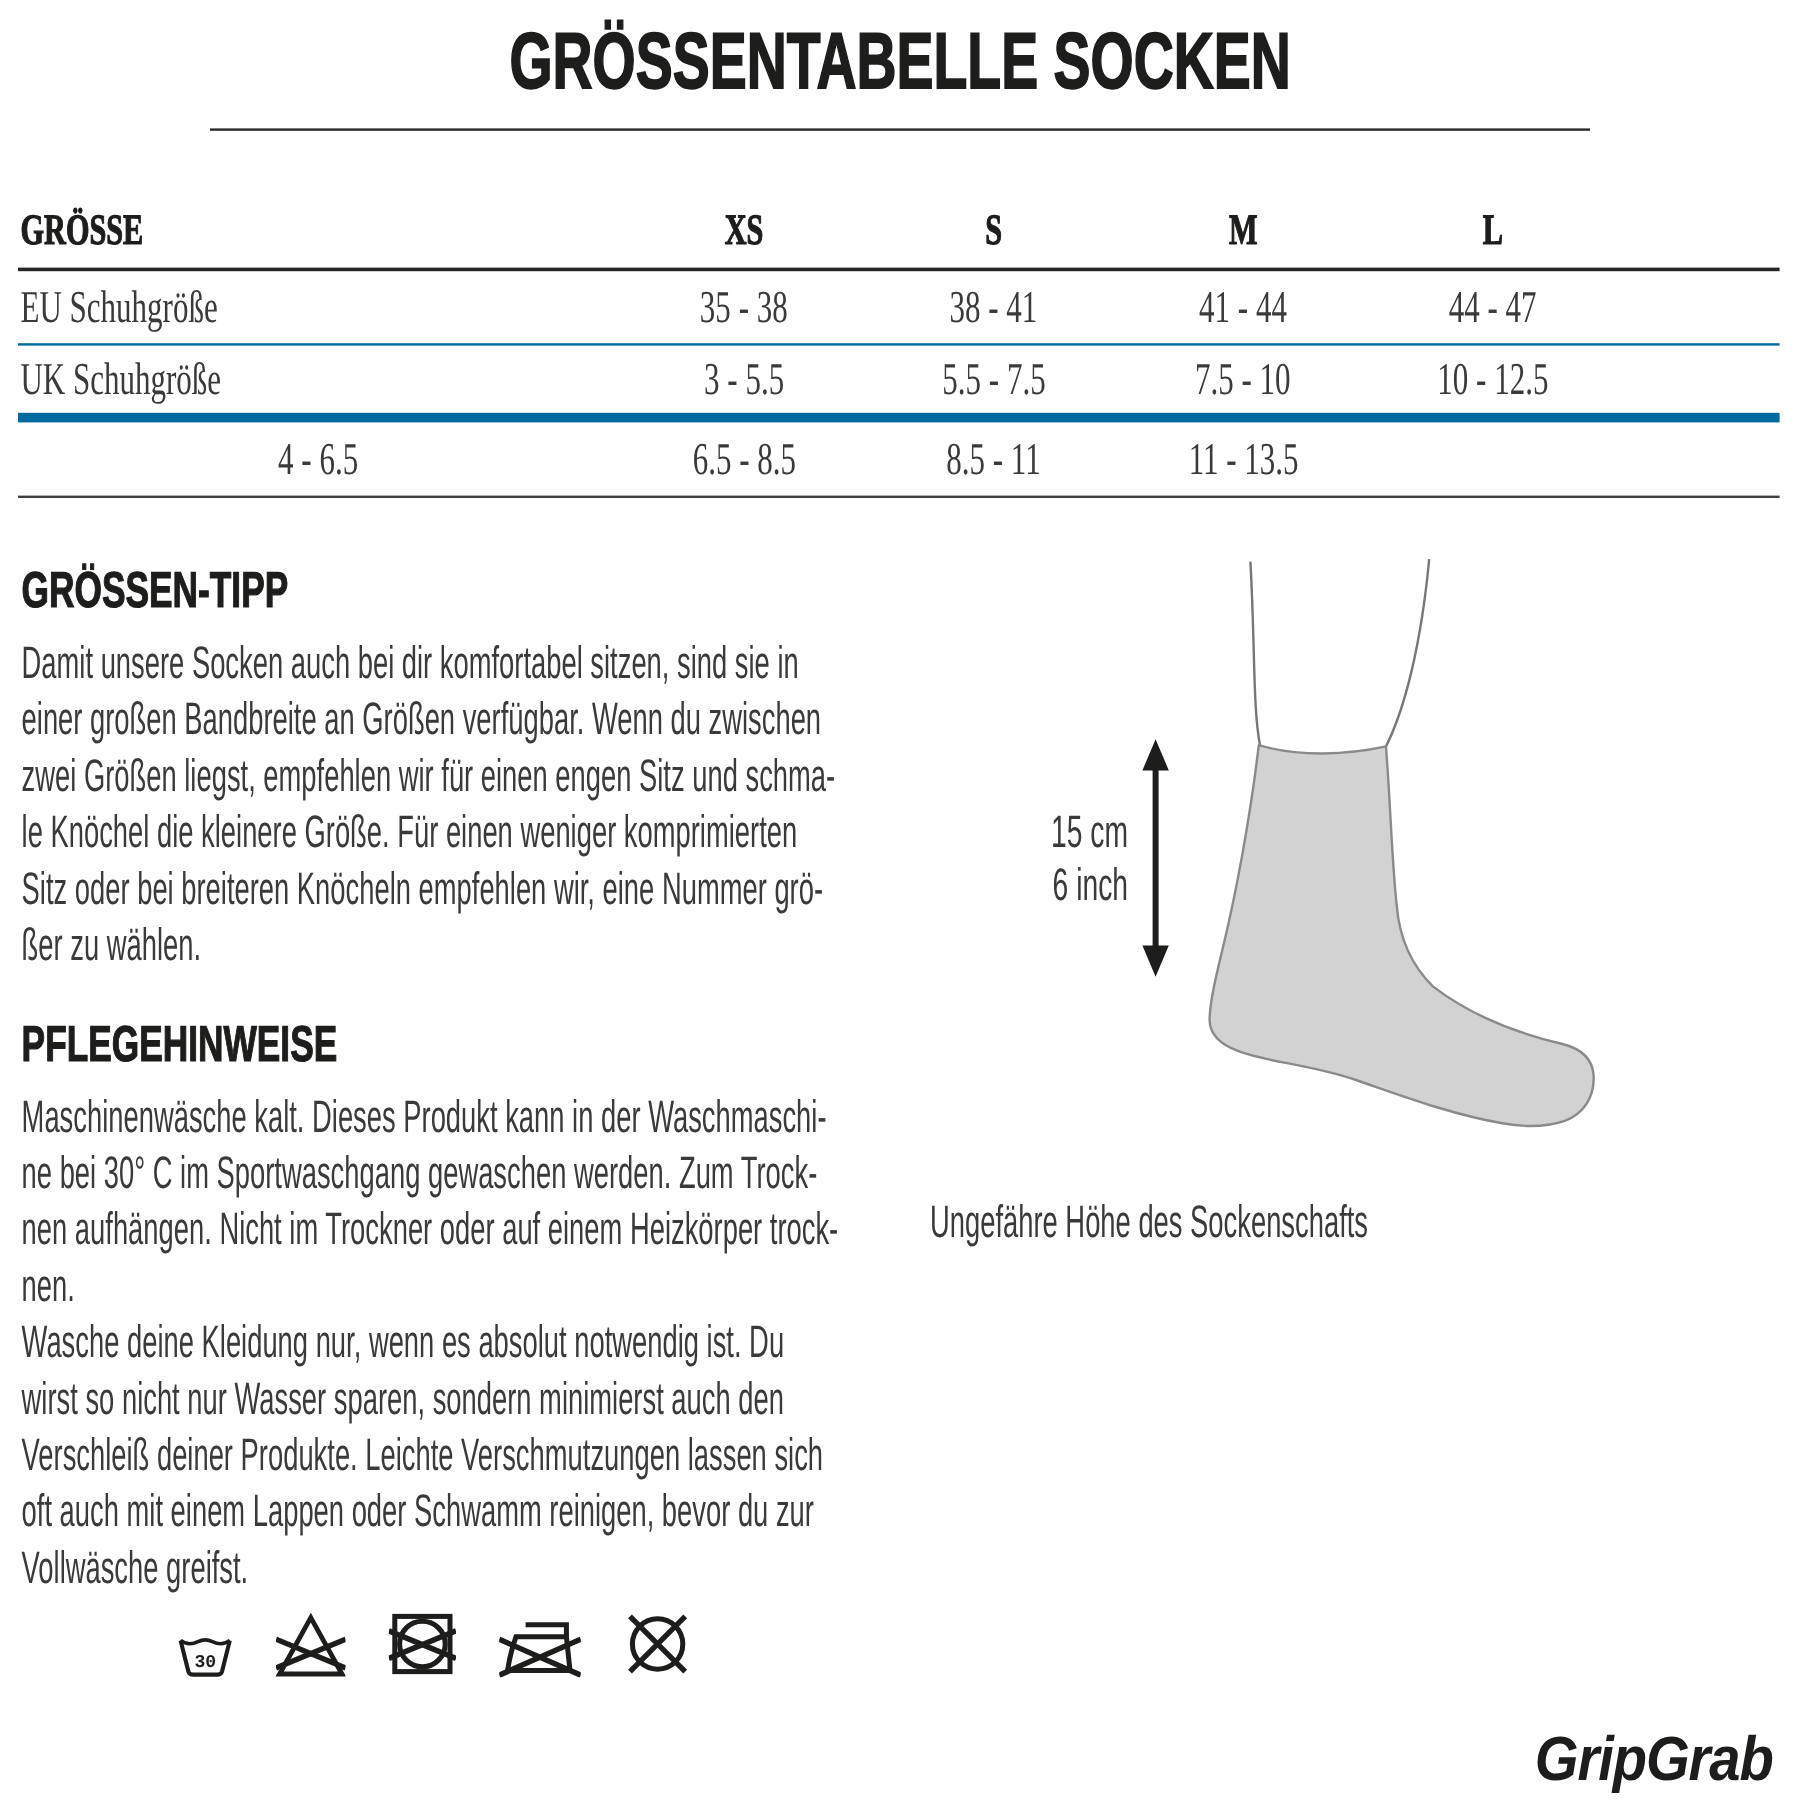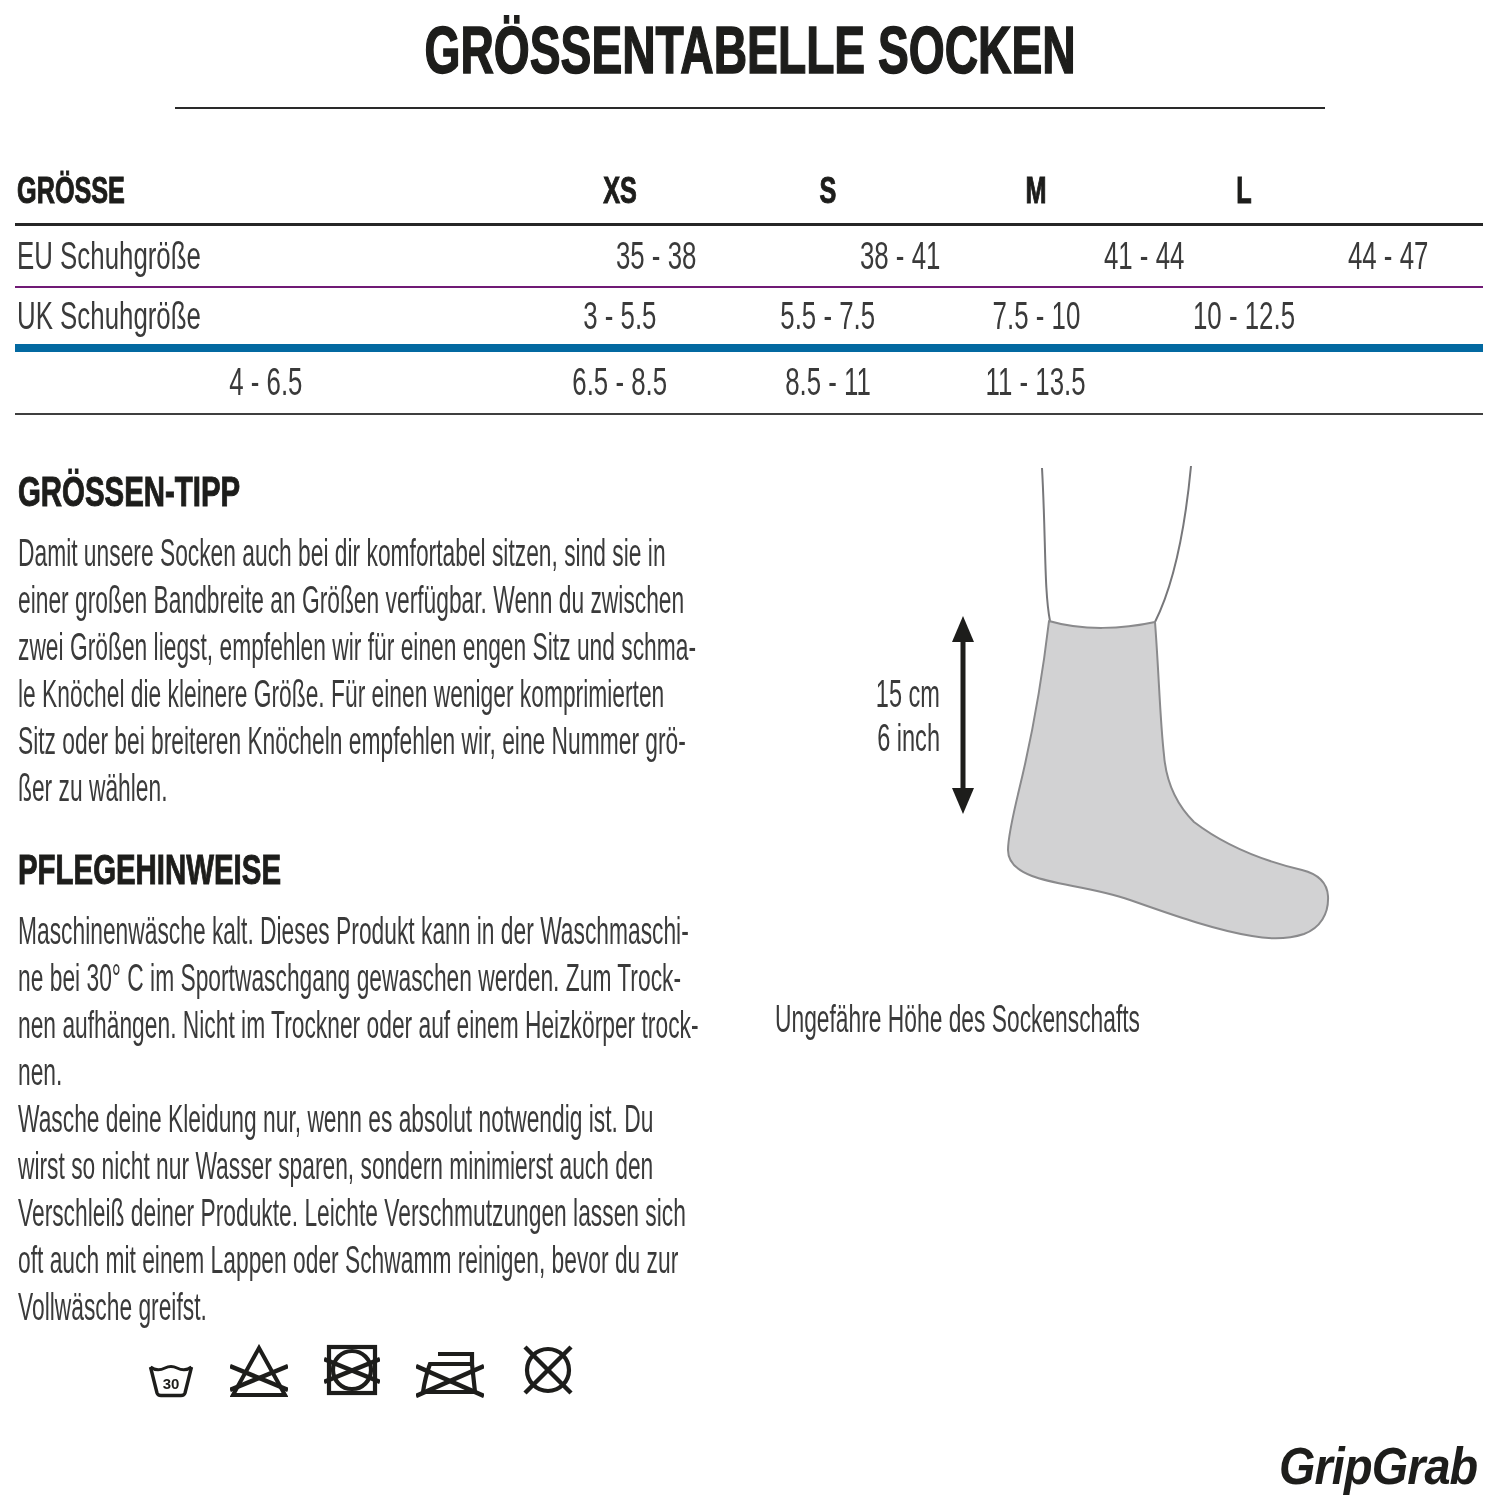--- a/index.html
+++ b/index.html
@@ -12,43 +12,43 @@
   .title{display:inline-block;font-size:66px;font-weight:700;line-height:70px;
          transform:scaleX(0.70);transform-origin:center top;
          -webkit-text-stroke:1.5px #1d1d1b;white-space:nowrap;}
   .title-rule{left:175px;top:107px;width:1150px;height:2px;background:#2a2a2a;}
 
   
   .size-table{left:15px;top:158px;width:1468px;}
   .t-row{display:grid;grid-template-columns:501px 208px 208px 208px 208px 1fr;
          align-items:center;box-sizing:border-box;}
   .t-row.head{height:68px;border-bottom:3px solid #262626;}
-  .t-row.r1{height:62px;border-bottom:2px solid #701a75;gap:36px;}
+  .t-row.r1{height:62px;border-bottom:2px solid #0369a1;}
   .t-row.r2{height:64px;border-bottom:8px solid #0369a1;}
   .t-row.r3{height:63px;border-bottom:2px solid #3f3f3f;}
-  .cell{overflow:visible;white-space:nowrap;}
+  .cell{overflow:visible;white-space:nowrap;font-family:Liberation Serif, serif;}
   .cell.c{text-align:center;}
   .hcell span{display:inline-block;font-size:36px;font-weight:700;
               -webkit-text-stroke:1px #1d1d1b;transform:scaleX(0.70);}
   .hcell.lbl span{transform-origin:left center;padding-left:3px;}
   .hcell.c span{transform-origin:center;}
   .vcell span{display:inline-block;font-size:38px;font-weight:400;color:#3a3a3a;
               transform:scaleX(0.68);}
   .vcell.lbl span{transform-origin:left center;padding-left:3px;}
   .vcell.c span{transform-origin:center;}
 
   
   .sec-h{font-size:42px;font-weight:700;line-height:44px;white-space:nowrap;
          -webkit-text-stroke:1px #1d1d1b;
          transform:scaleX(0.70);transform-origin:left top;}
   .body-txt{font-size:38px;line-height:47px;color:#3a3a3a;white-space:pre-line;
             width:1250px;transform:scaleX(0.60);transform-origin:left top;}
 
   
-  .care-row{left:148px;top:1338px;height:60px;display:flex;align-items:flex-end;gap:36px;}
+  .care-row{left:148px;top:1338px;height:60px;display:flex;align-items:flex-end;gap:36px;font-family:Liberation Mono, monospace;}
   .care-row svg{display:block;}
 
   
   .meas{left:760px;top:672px;width:180px;text-align:right;font-size:38px;
         line-height:44px;color:#3a3a3a;transform:scaleX(0.62);
         transform-origin:right top;white-space:nowrap;}
   .caption{left:775px;top:998px;font-size:38px;color:#3a3a3a;white-space:nowrap;
            transform:scaleX(0.60);transform-origin:left top;}
 
   

